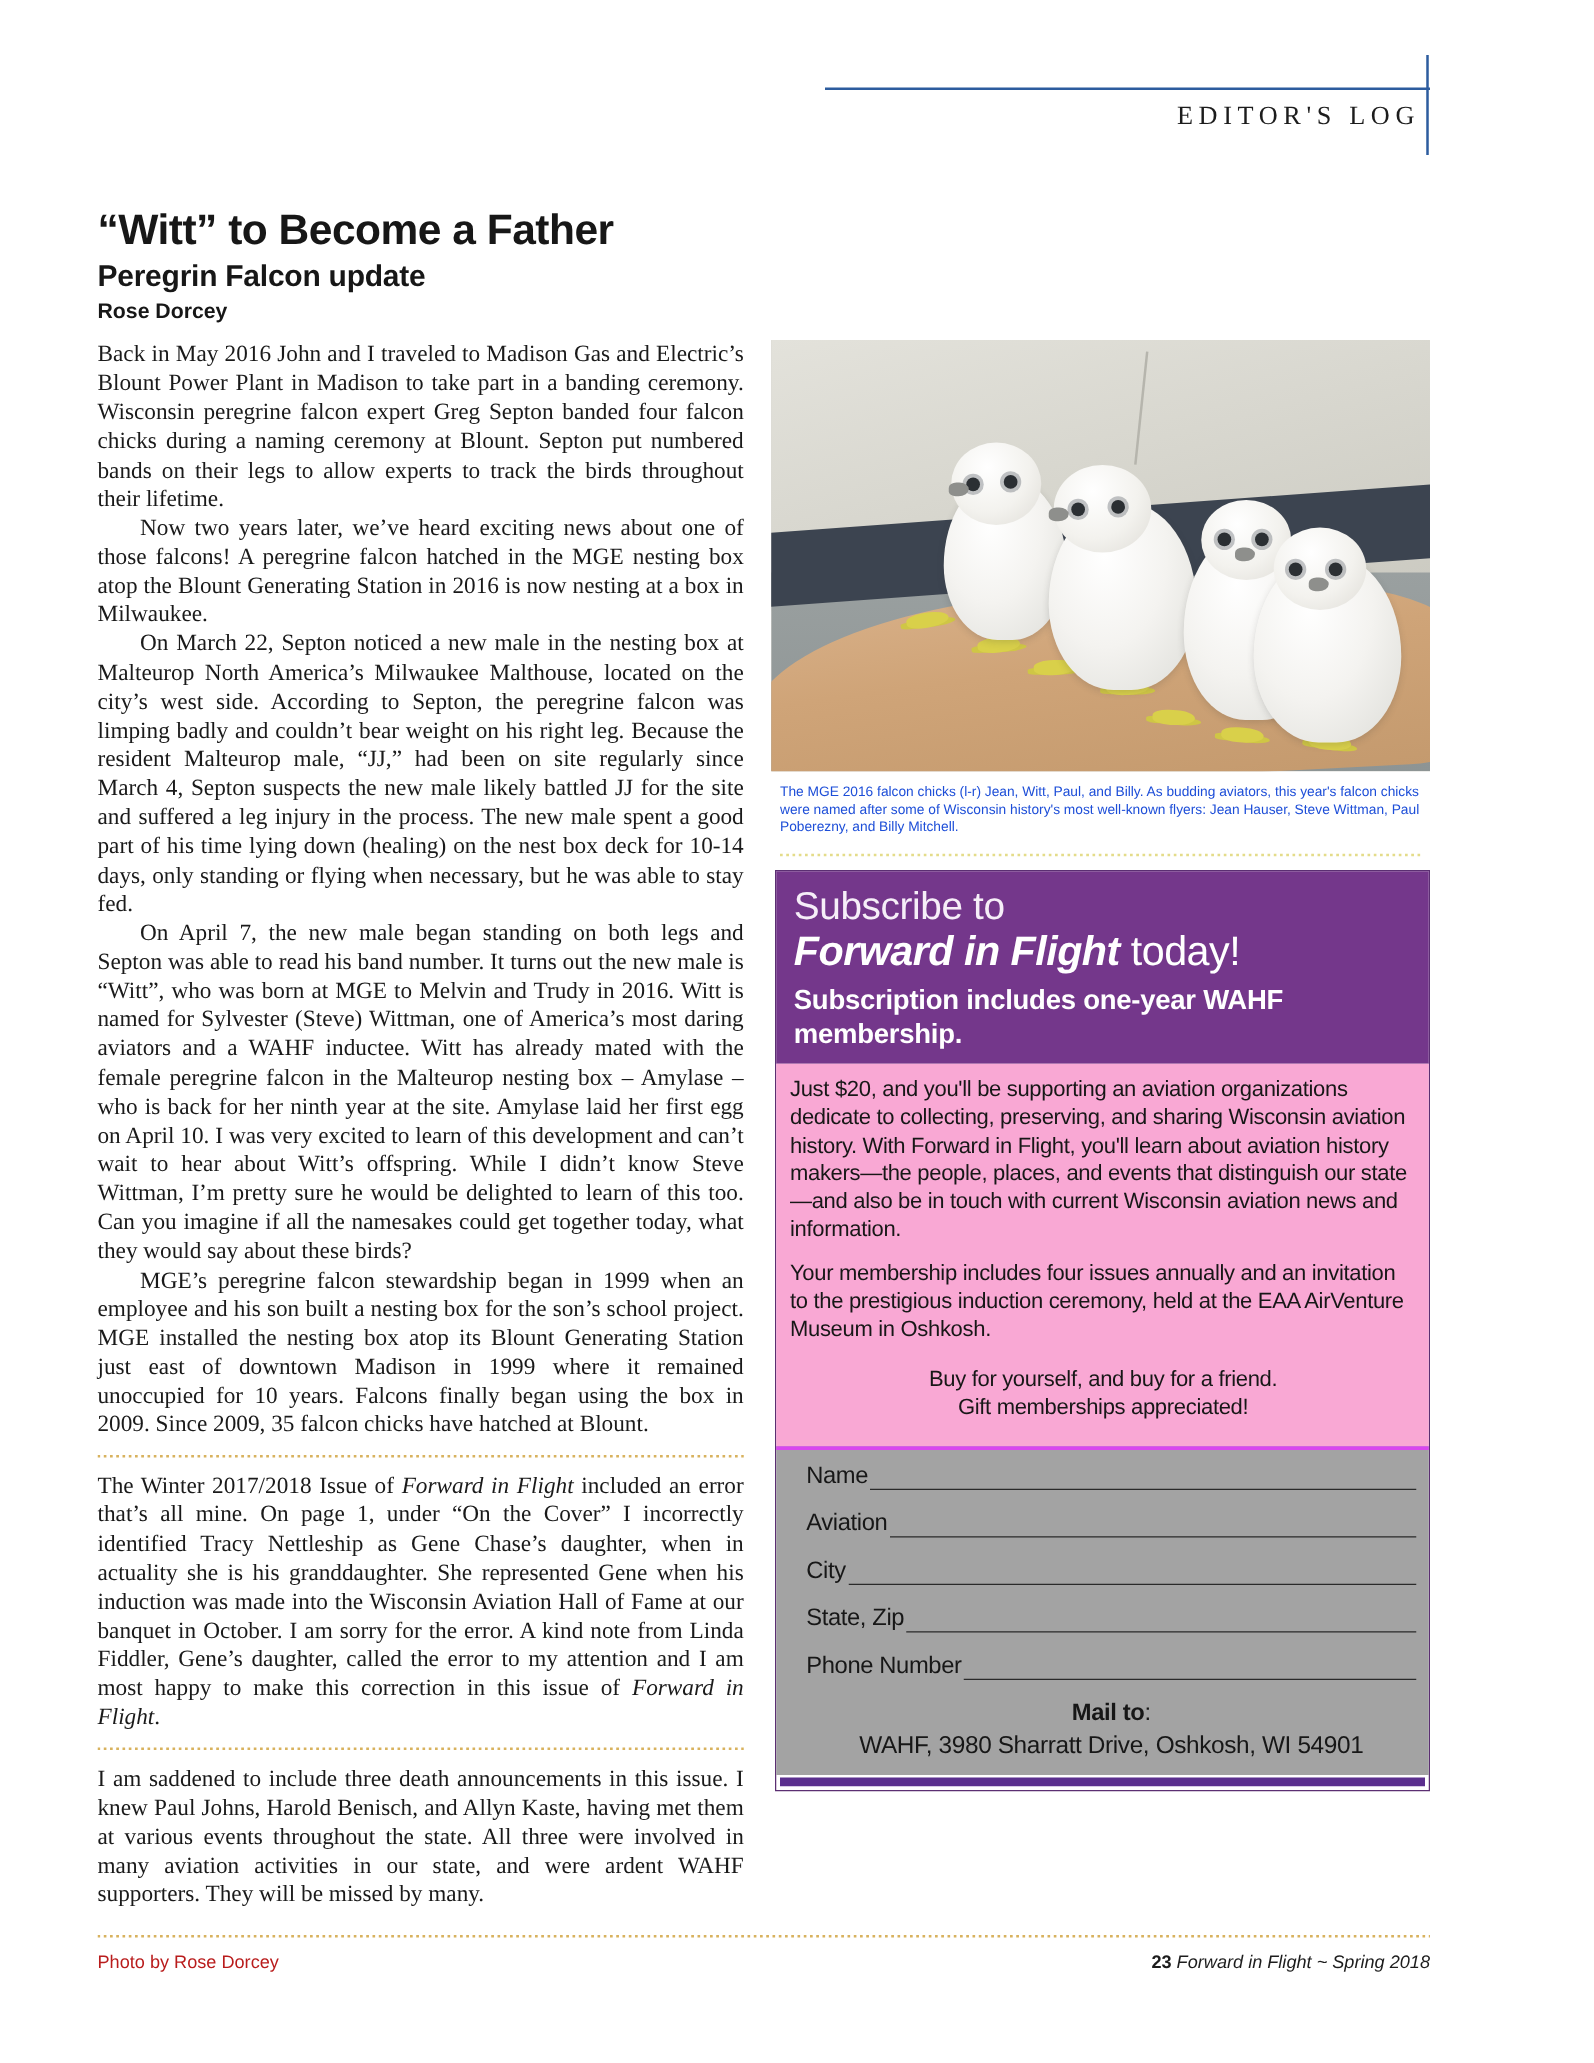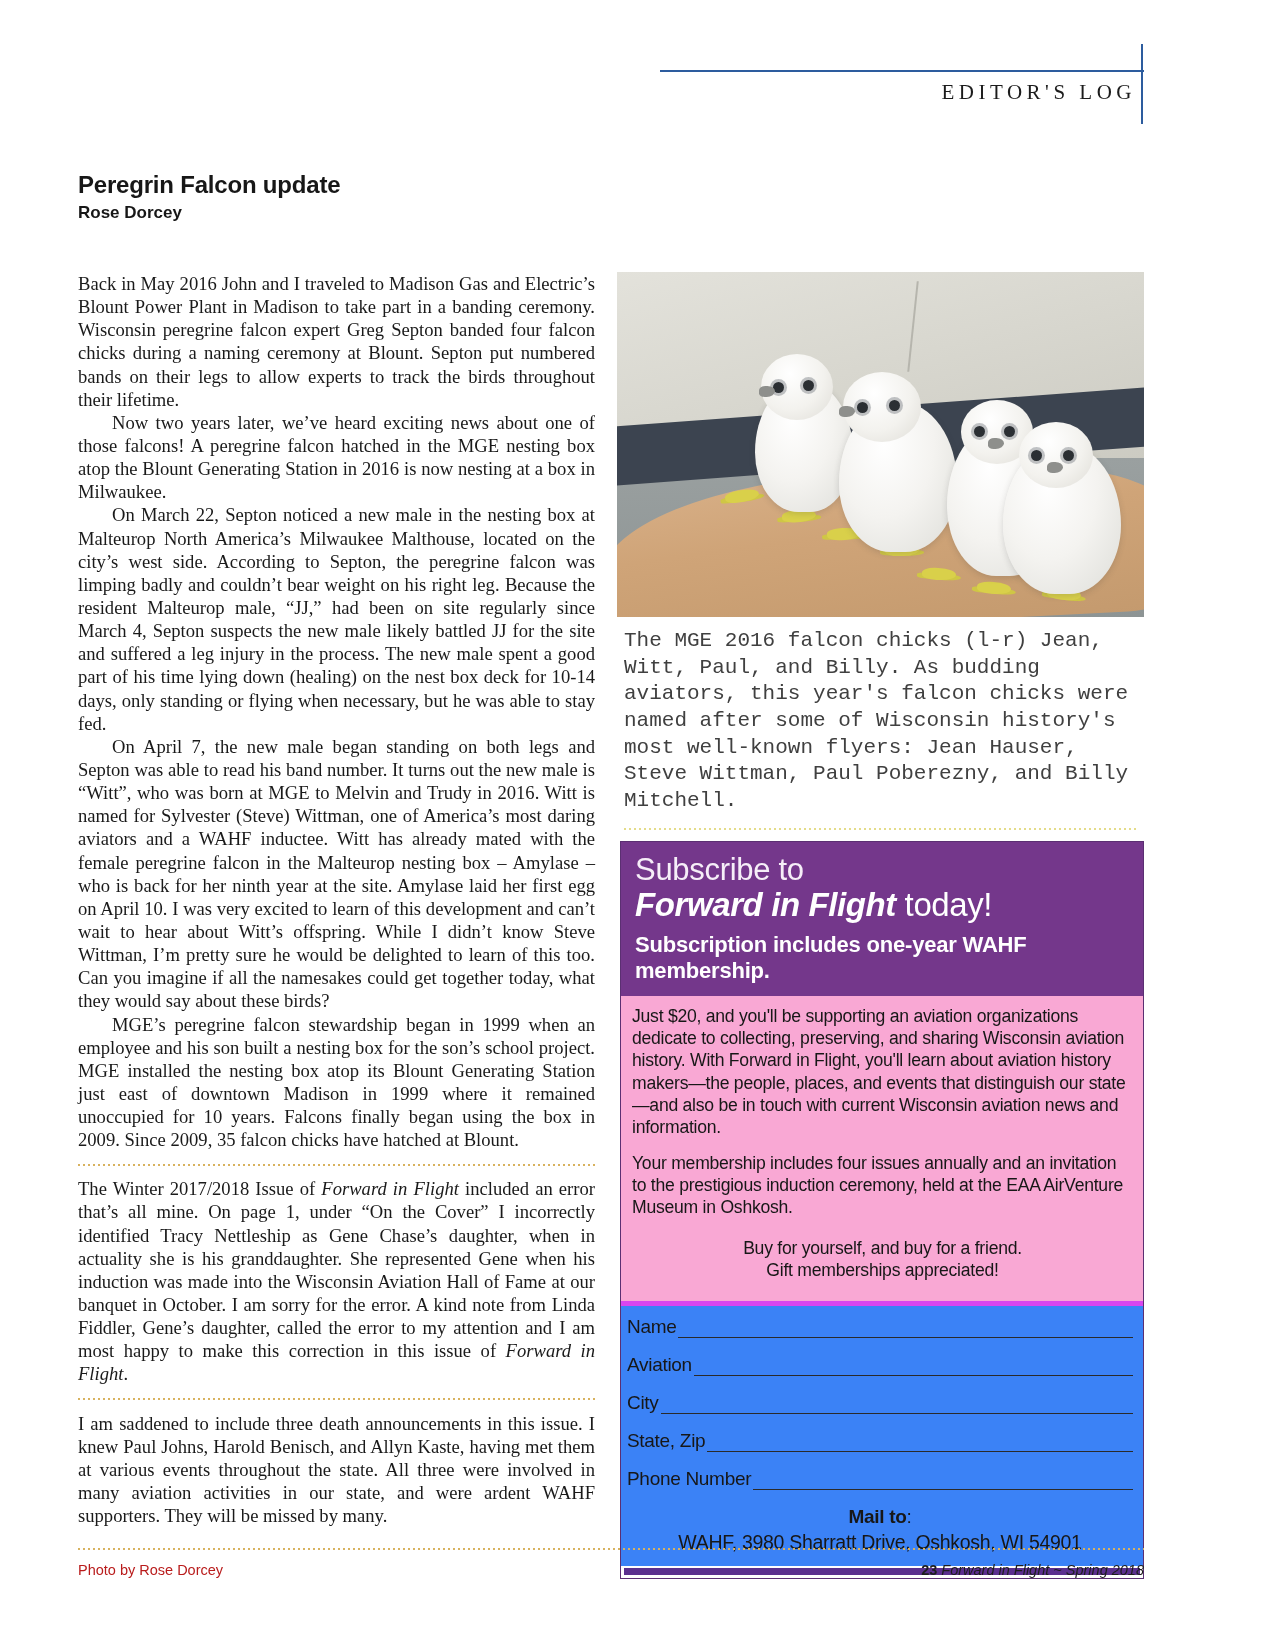--- a/index.html
+++ b/index.html
@@ -186,24 +186,24 @@
   }
   .foot {
     position: absolute;
     width: 34px; height: 12px;
     background: #d9d04a;
     border-radius: 40% 55% 50% 45%;
     box-shadow: -8px 2px 0 -3px #cfc645, 8px 3px 0 -3px #cfc645;
   }
 
   .caption {
-    font-family: Liberation Mono, monospace;
-    font-size: 21px;
+    font-family: Liberation Sans, sans-serif;
+    font-size: 11px;
     line-height: 1.27;
-    color: #404040;
+    color: #1d4ed8;
     margin: 11px 0 0 7px;
     width: 514px;
   }
 
   .caption-rule {
     height: 2px;
     margin: 13px 0 11px 7px;
     width: 514px;
     background-image: linear-gradient(to right, #e4dc8a 0 2px, transparent 2px 5px);
     background-size: 5px 2px;
@@ -263,23 +263,23 @@
     margin: 0 0 13px 0;
     letter-spacing: -0.25px;
   }
   .ad-p.center {
     text-align: center;
     margin-top: 18px;
     margin-bottom: 16px;
   }
 
   .ad-form {
-    background: #3b82f6;
-    border-top: 5px solid #d946ef;
-    padding: 10px 10px 6px 6px;
+    background: #a3a3a3;
+    border-top: 3px solid #d946ef;
+    padding: 10px 10px 6px 24px;
   }
   .field-row {
     display: flex;
     align-items: flex-end;
     margin-bottom: 16px;
   }
   .field-label {
     font-family: "Liberation Sans", "DejaVu Sans", sans-serif;
     font-size: 19px;
     color: #171717;
@@ -353,20 +353,21 @@
 
 <div class="page">
 
   <div class="masthead">
     <div class="masthead-rule"></div>
     <div class="masthead-vrule"></div>
     <div class="masthead-title">EDITOR'S LOG</div>
   </div>
 
   <div class="headline-block">
+    <h1 class="headline">“Witt” to Become a Father</h1>
     <h2 class="subhead">Peregrin Falcon update</h2>
     <div class="byline">Rose Dorcey</div>
   </div>
 
   <div class="left-col">
     <p class="body-p">Back in May 2016 John and I traveled to Madison Gas and Electric’s Blount Power Plant in Madison to take part in a banding ceremony. Wisconsin peregrine falcon expert Greg Septon banded four falcon chicks during a naming ceremony at Blount. Septon put numbered bands on their legs to allow experts to track the birds throughout their lifetime.</p>
     <p class="body-p indent">Now two years later, we’ve heard exciting news about one of those falcons! A peregrine falcon hatched in the MGE nesting box atop the Blount Generating Station in 2016 is now nesting at a box in Milwaukee.</p>
     <p class="body-p indent">On March 22, Septon noticed a new male in the nesting box at Malteurop North America’s Milwaukee Malthouse, located on the city’s west side. According to Septon, the peregrine falcon was limping badly and couldn’t bear weight on his right leg. Because the resident Malteurop male, “JJ,” had been on site regularly since March 4, Septon suspects the new male likely battled JJ for the site and suffered a leg injury in the process. The new male spent a good part of his time lying down (healing) on the nest box deck for 10-14 days, only standing or flying when necessary, but he was able to stay fed.</p>
     <p class="body-p indent">On April 7, the new male began standing on both legs and Septon was able to read his band number. It turns out the new male is “Witt”, who was born at MGE to Melvin and Trudy in 2016. Witt is named for Sylvester (Steve) Wittman, one of America’s most daring aviators and a WAHF inductee. Witt has already mated with the female peregrine falcon in the Malteurop nesting box – Amylase – who is back for her ninth year at the site. Amylase laid her first egg on April 10. I was very excited to learn of this development and can’t wait to hear about Witt’s offspring. While I didn’t know Steve Wittman, I’m pretty sure he would be delighted to learn of this too. Can you imagine if all the namesakes could get together today, what they would say about these birds?</p>
     <p class="body-p indent">MGE’s peregrine falcon stewardship began in 1999 when an employee and his son built a nesting box for the son’s school project. MGE installed the nesting box atop its Blount Generating Station just east of downtown Madison in 1999 where it remained unoccupied for 10 years. Falcons finally began using the box in 2009. Since 2009, 35 falcon chicks have hatched at Blount.</p>

